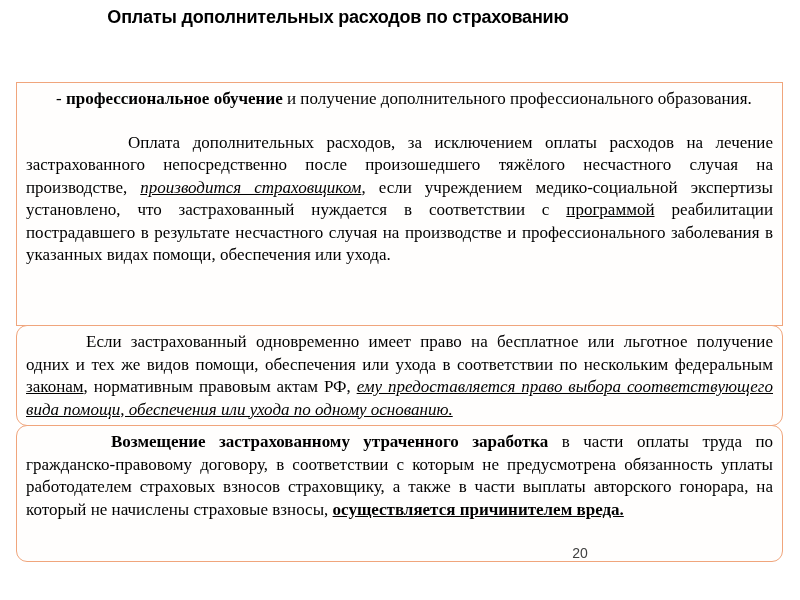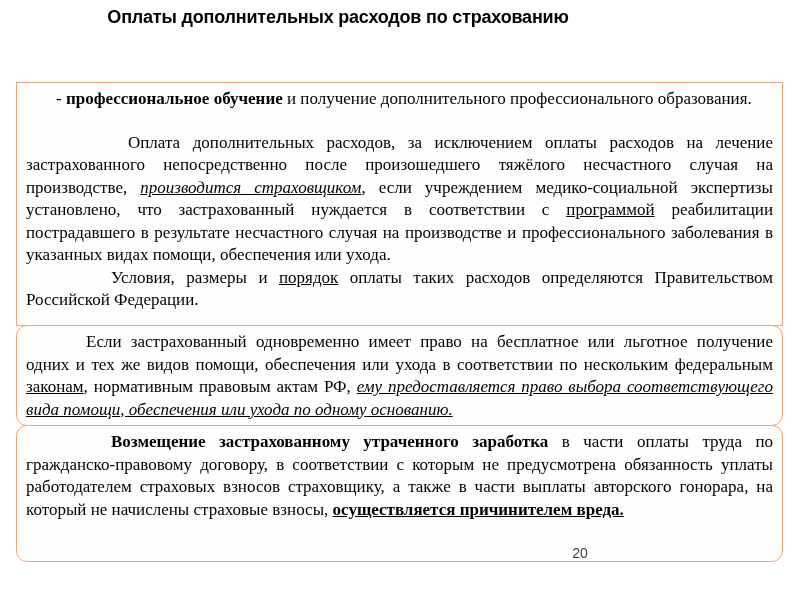--- a/index.html
+++ b/index.html
@@ -35,21 +35,20 @@
 
 <div id="slide">
 
   <div id="title">Оплаты дополнительных расходов  по страхованию</div>
 
   <div id="boxes">
 
     <div class="tbox b1">
       <p class="left ind30 gap-after"><span>- </span><span class="b">профессиональное обучение</span><span> и получение дополнительного профессионального образования.</span></p>
       <p class="ind102"><span>Оплата дополнительных расходов, за исключением оплаты расходов на лечение застрахованного непосредственно после произошедшего тяжёлого несчастного случая на производстве, </span><span class="iu">производится страховщиком</span><span>,  если учреждением медико-социальной экспертизы установлено, что застрахованный нуждается в соответствии с </span><span class="u">программой</span><span> реабилитации пострадавшего в результате несчастного случая на производстве и профессионального заболевания в указанных видах помощи, обеспечения или ухода.</span></p>
-      <p class="ind85"><span>Условия, размеры и </span><span class="u">порядок</span><span> оплаты таких расходов  определяются Правительством Российской Федерации.</span></p>
     </div>
 
     <div class="tbox b2">
       <p class="ind60"><span>Если застрахованный одновременно имеет право на бесплатное или льготное получение одних и тех же видов помощи, обеспечения или ухода в соответствии по  нескольким федеральным </span><span class="u">законам</span><span>,  нормативным правовым актам РФ, </span><span class="iu">ему предоставляется право выбора соответствующего вида помощи, обеспечения или ухода по одному основанию.</span></p>
     </div>
 
     <div class="tbox b3">
       <p class="ind85"><span class="b">Возмещение застрахованному утраченного заработка</span><span> в части оплаты труда по гражданско-правовому договору, в соответствии с которым не предусмотрена обязанность уплаты работодателем страховых взносов страховщику, а также в части выплаты авторского гонорара, на который не начислены страховые взносы, </span><span class="biu">осуществляется  причинителем  вреда.</span></p>
     </div>
 

